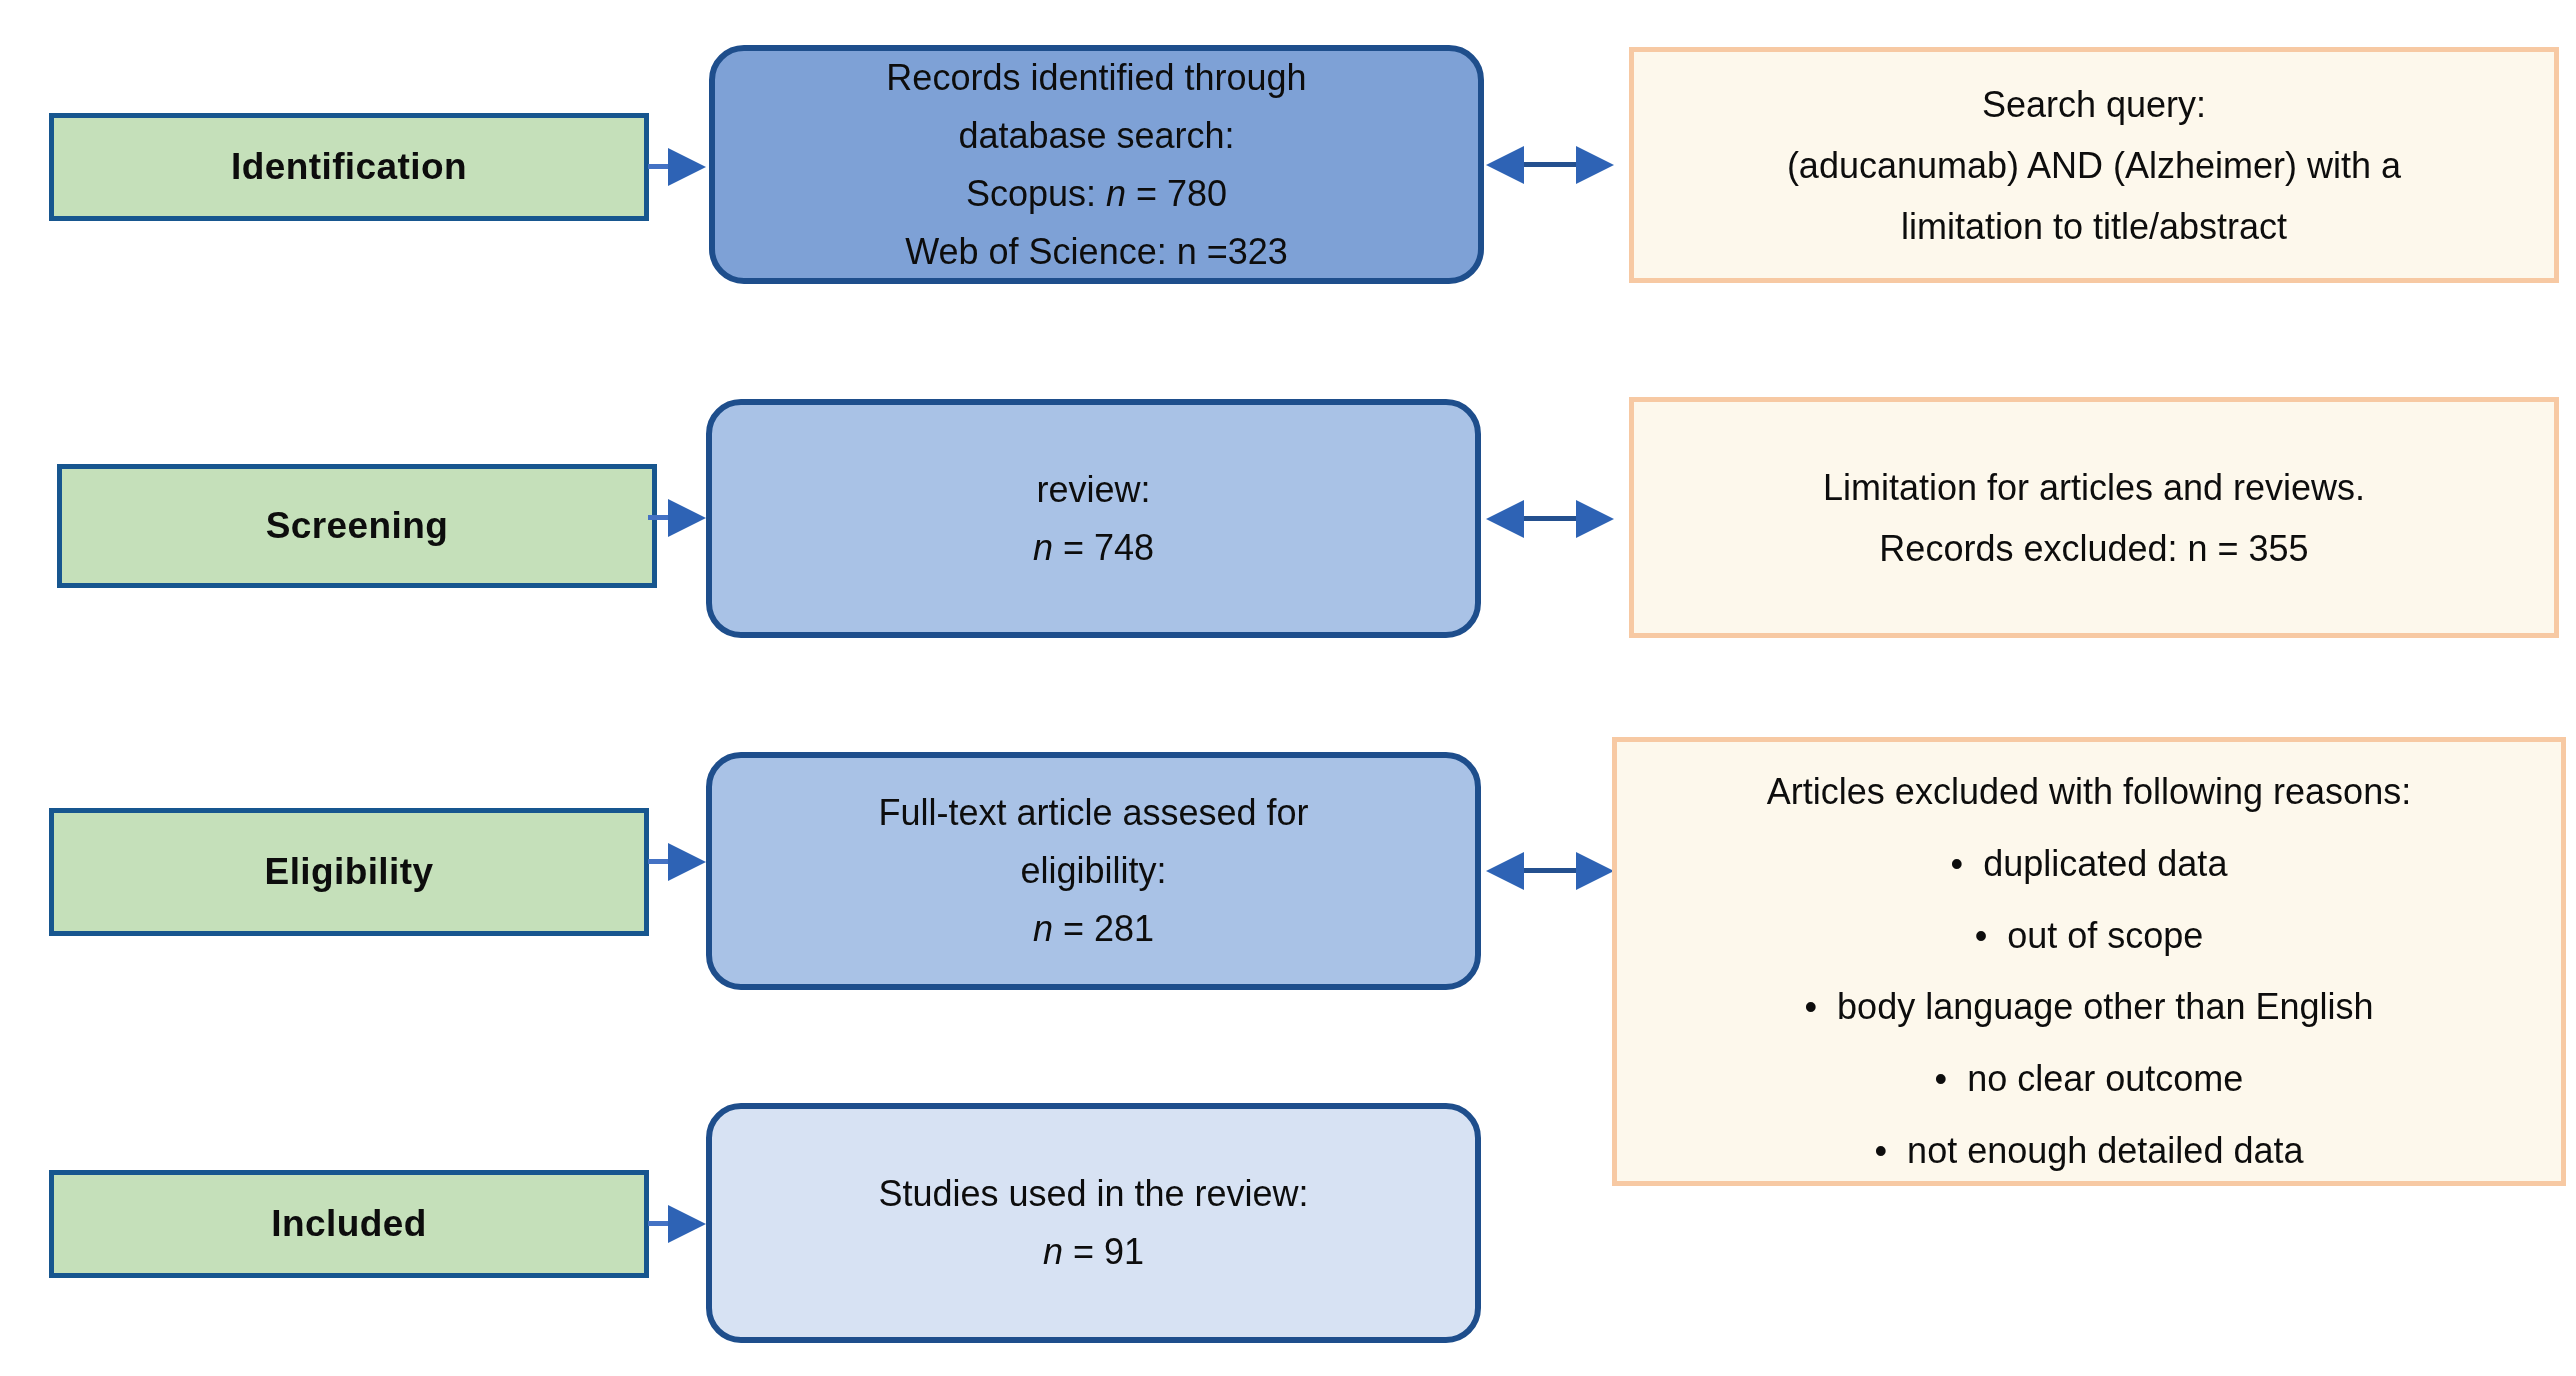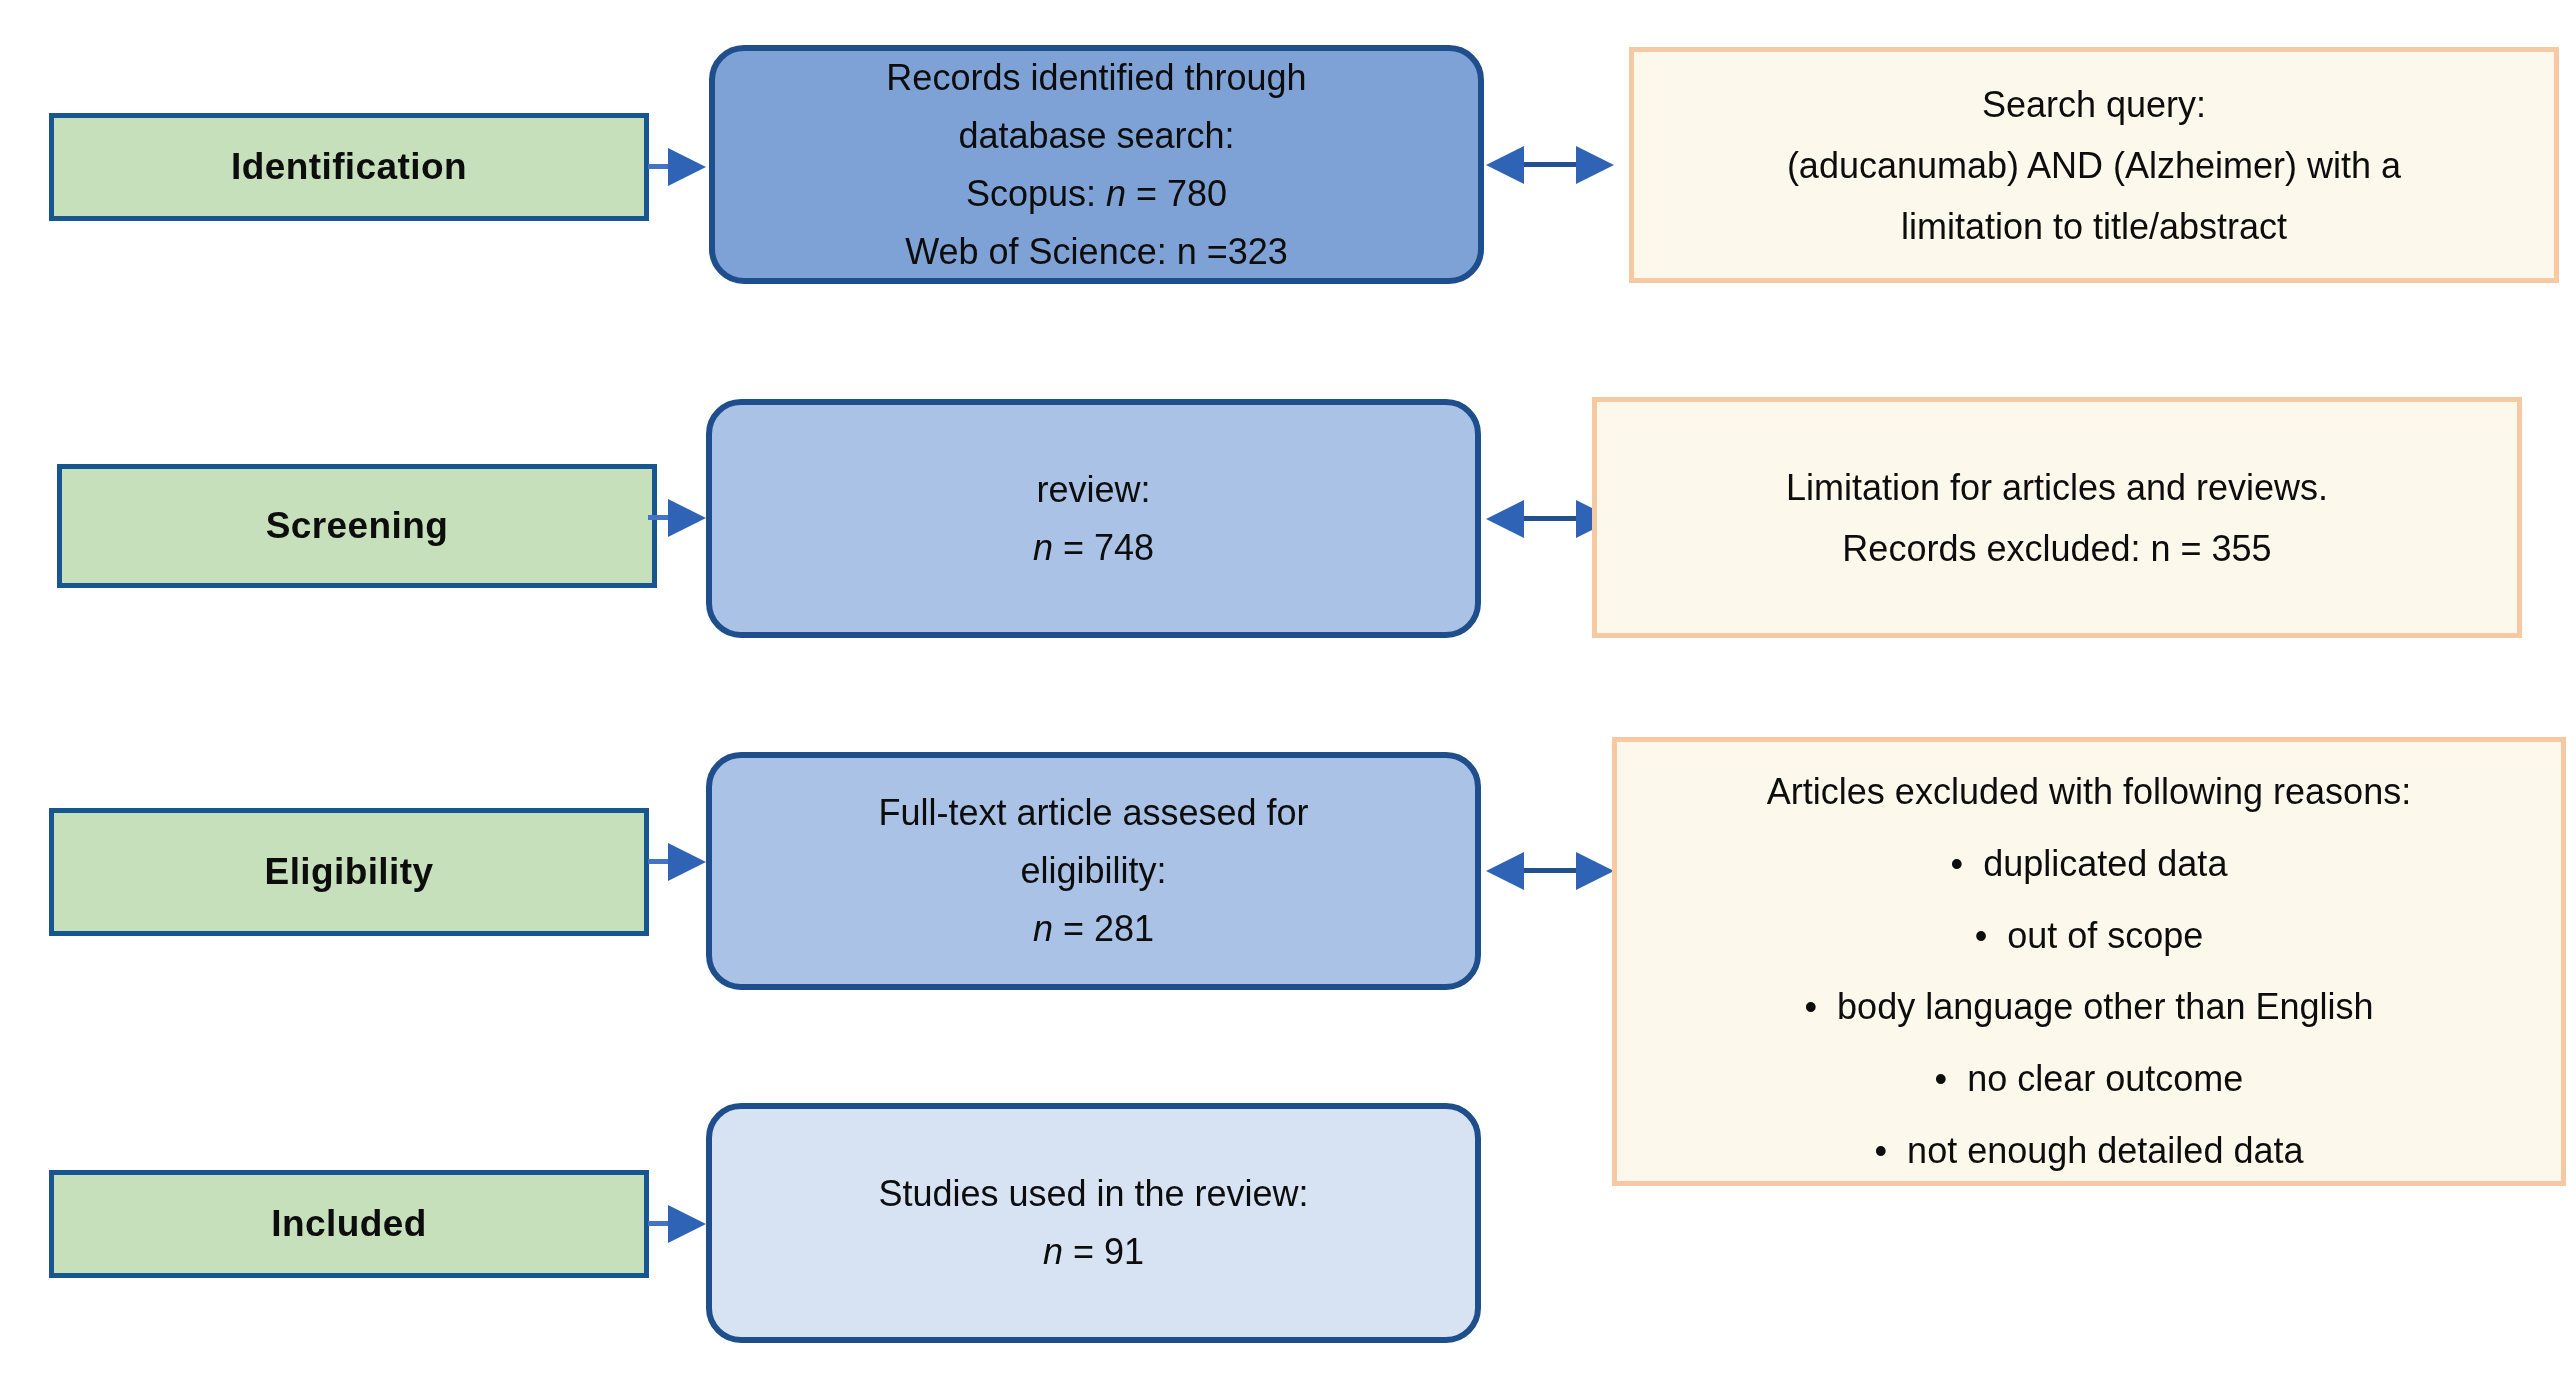--- a/index.html
+++ b/index.html
@@ -88,21 +88,21 @@
   </div>
   <div class="box records r2" style="left:706px;top:399px;width:775px;height:239px;">
       <div class="line"><span>review:</span></div>
       <div class="line"><span style="font-style: italic;">n</span><span> = 748</span></div>
     </div>
   <div class="arrow double" style="left:1486px;top:499px;width:128px;height:39px;">
     <div class="head-left"></div>
     <div class="shaft"></div>
     <div class="head-right"></div>
   </div>
-  <div class="box note" style="left:1581px;top:397px;width:930px;height:241px;">
+  <div class="box note" style="left:1618px;top:397px;width:930px;height:241px;">
       <div class="line"><span>Limitation for articles and reviews.</span></div>
       <div class="line"><span>Records excluded: n = 355</span></div>
     </div>
 
   <div class="box stage" style="left:49px;top:808px;width:600px;height:128px;justify-content:center;">
     <span>Eligibility</span>
   </div>
   <div class="arrow single" style="left:648px;top:842px;width:58px;height:39px;">
     <div class="shaft"></div>
     <div class="head-right"></div>

